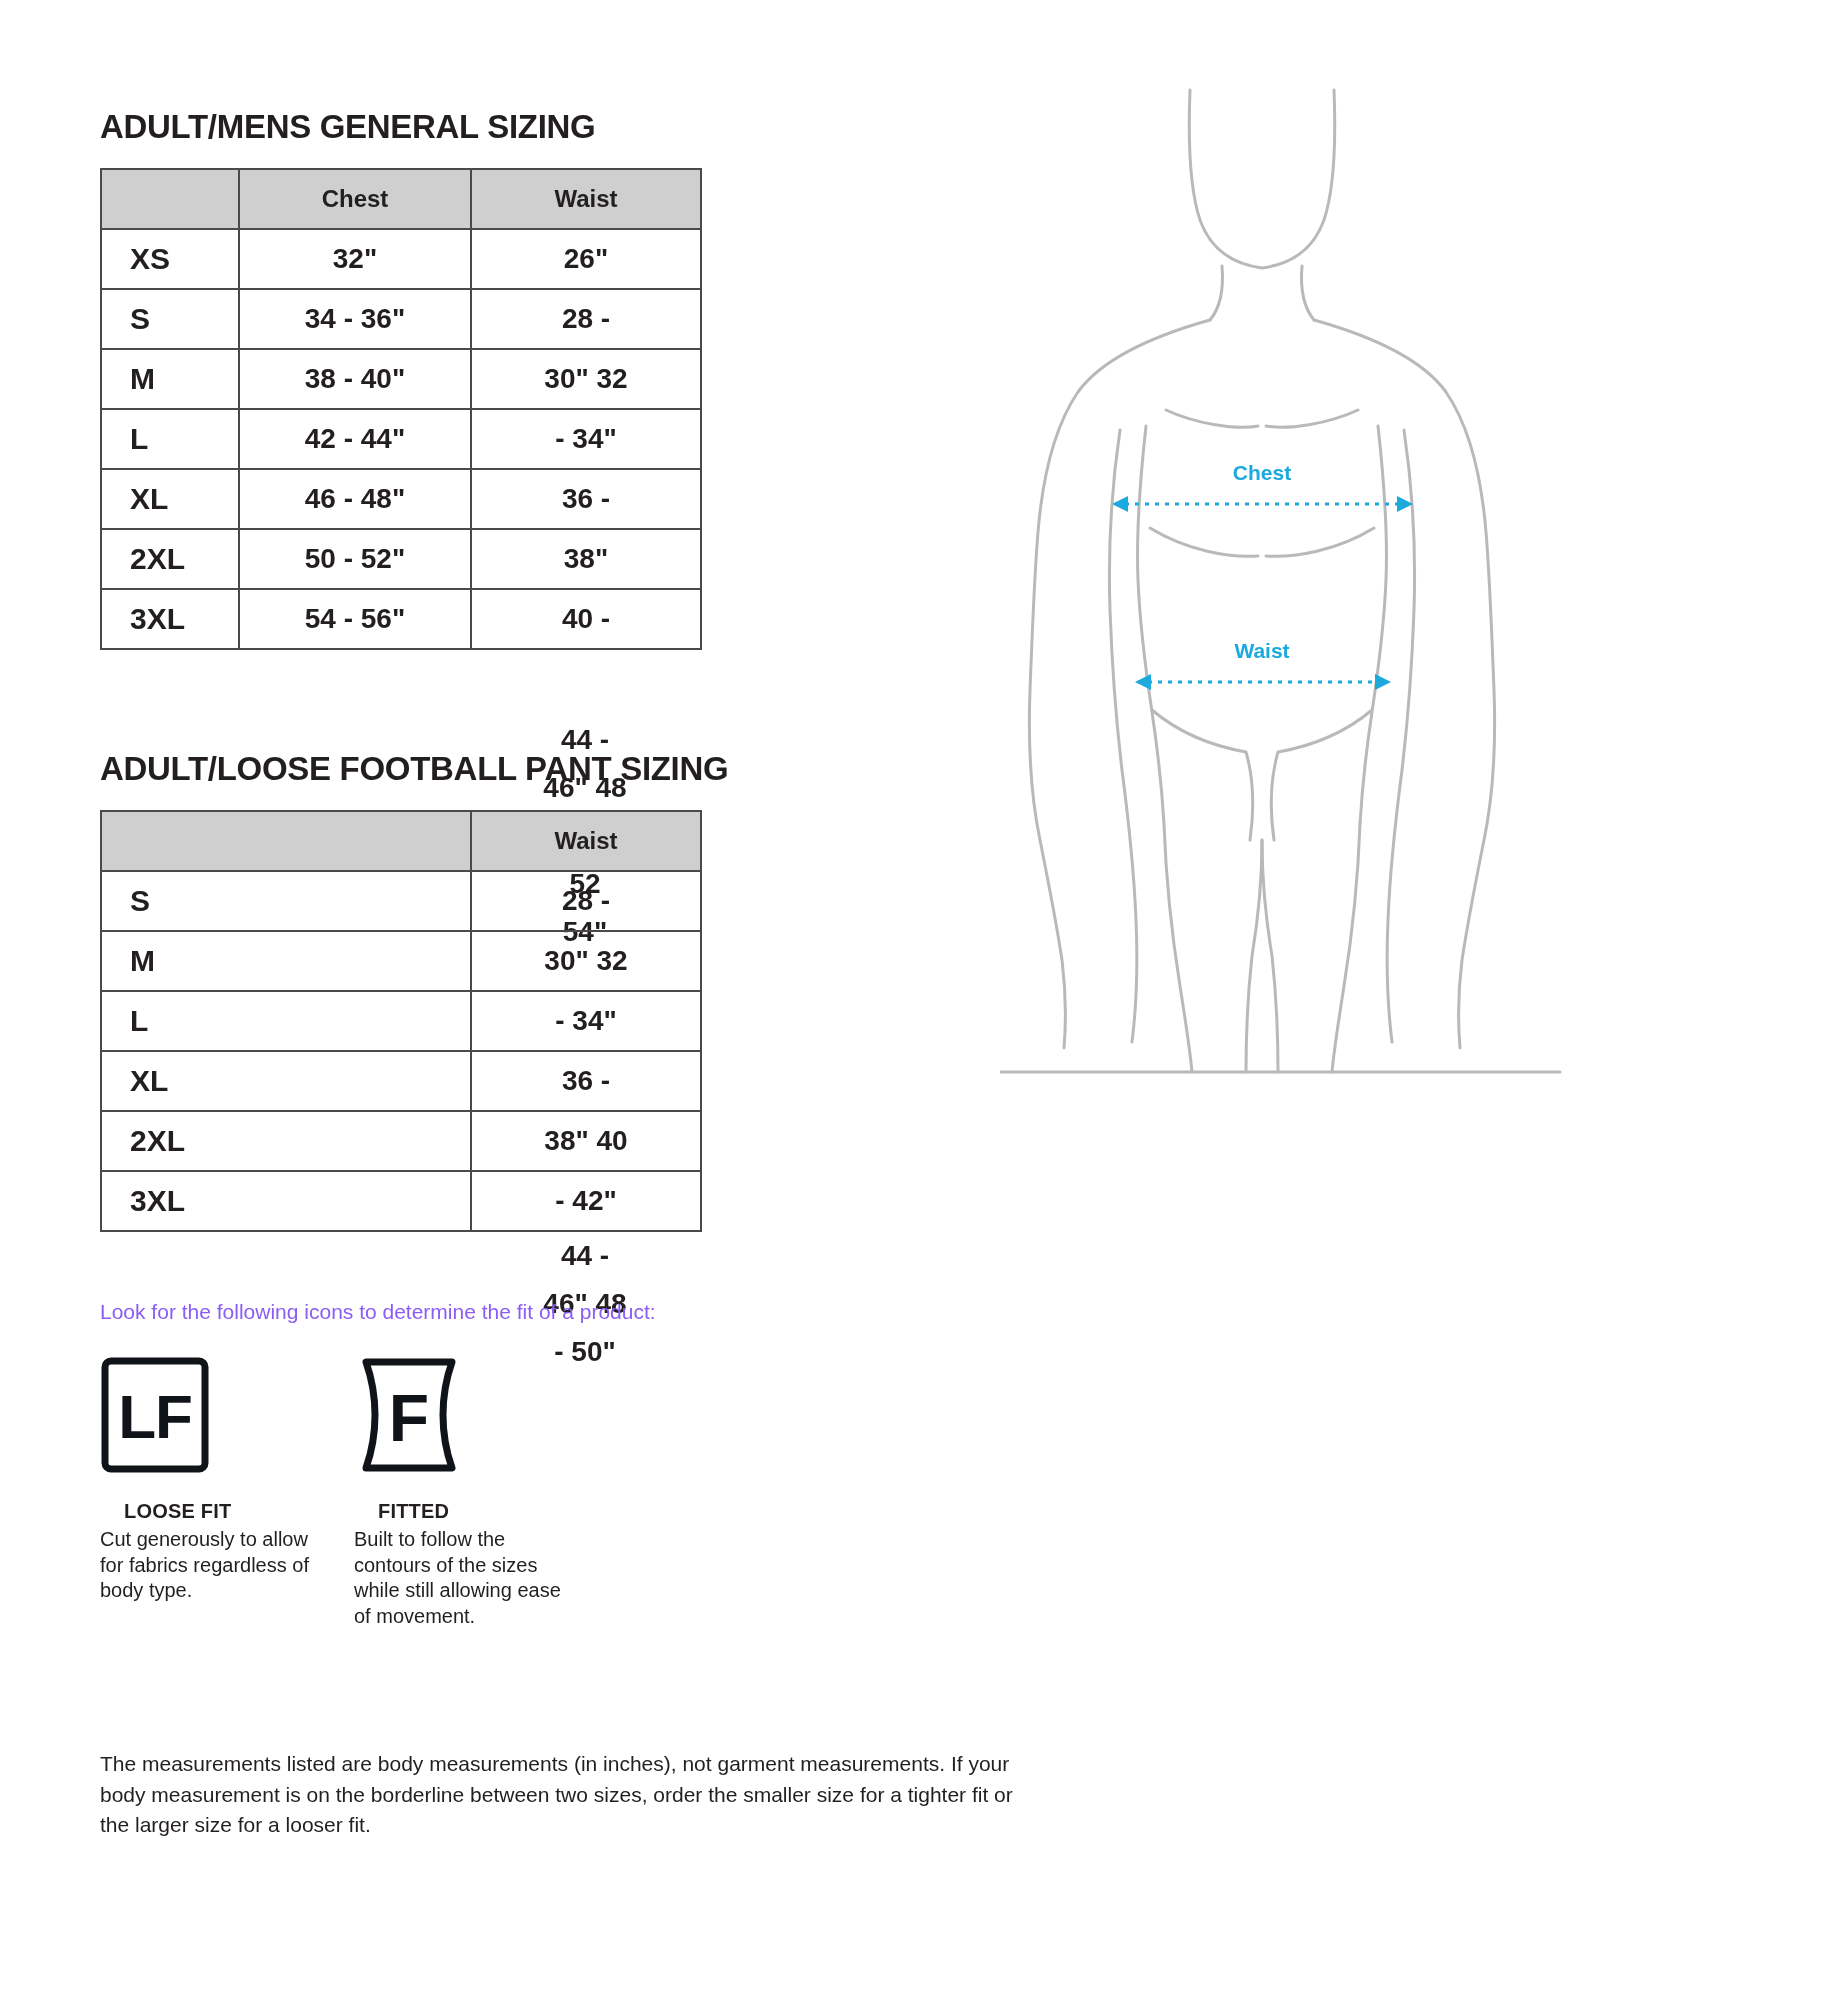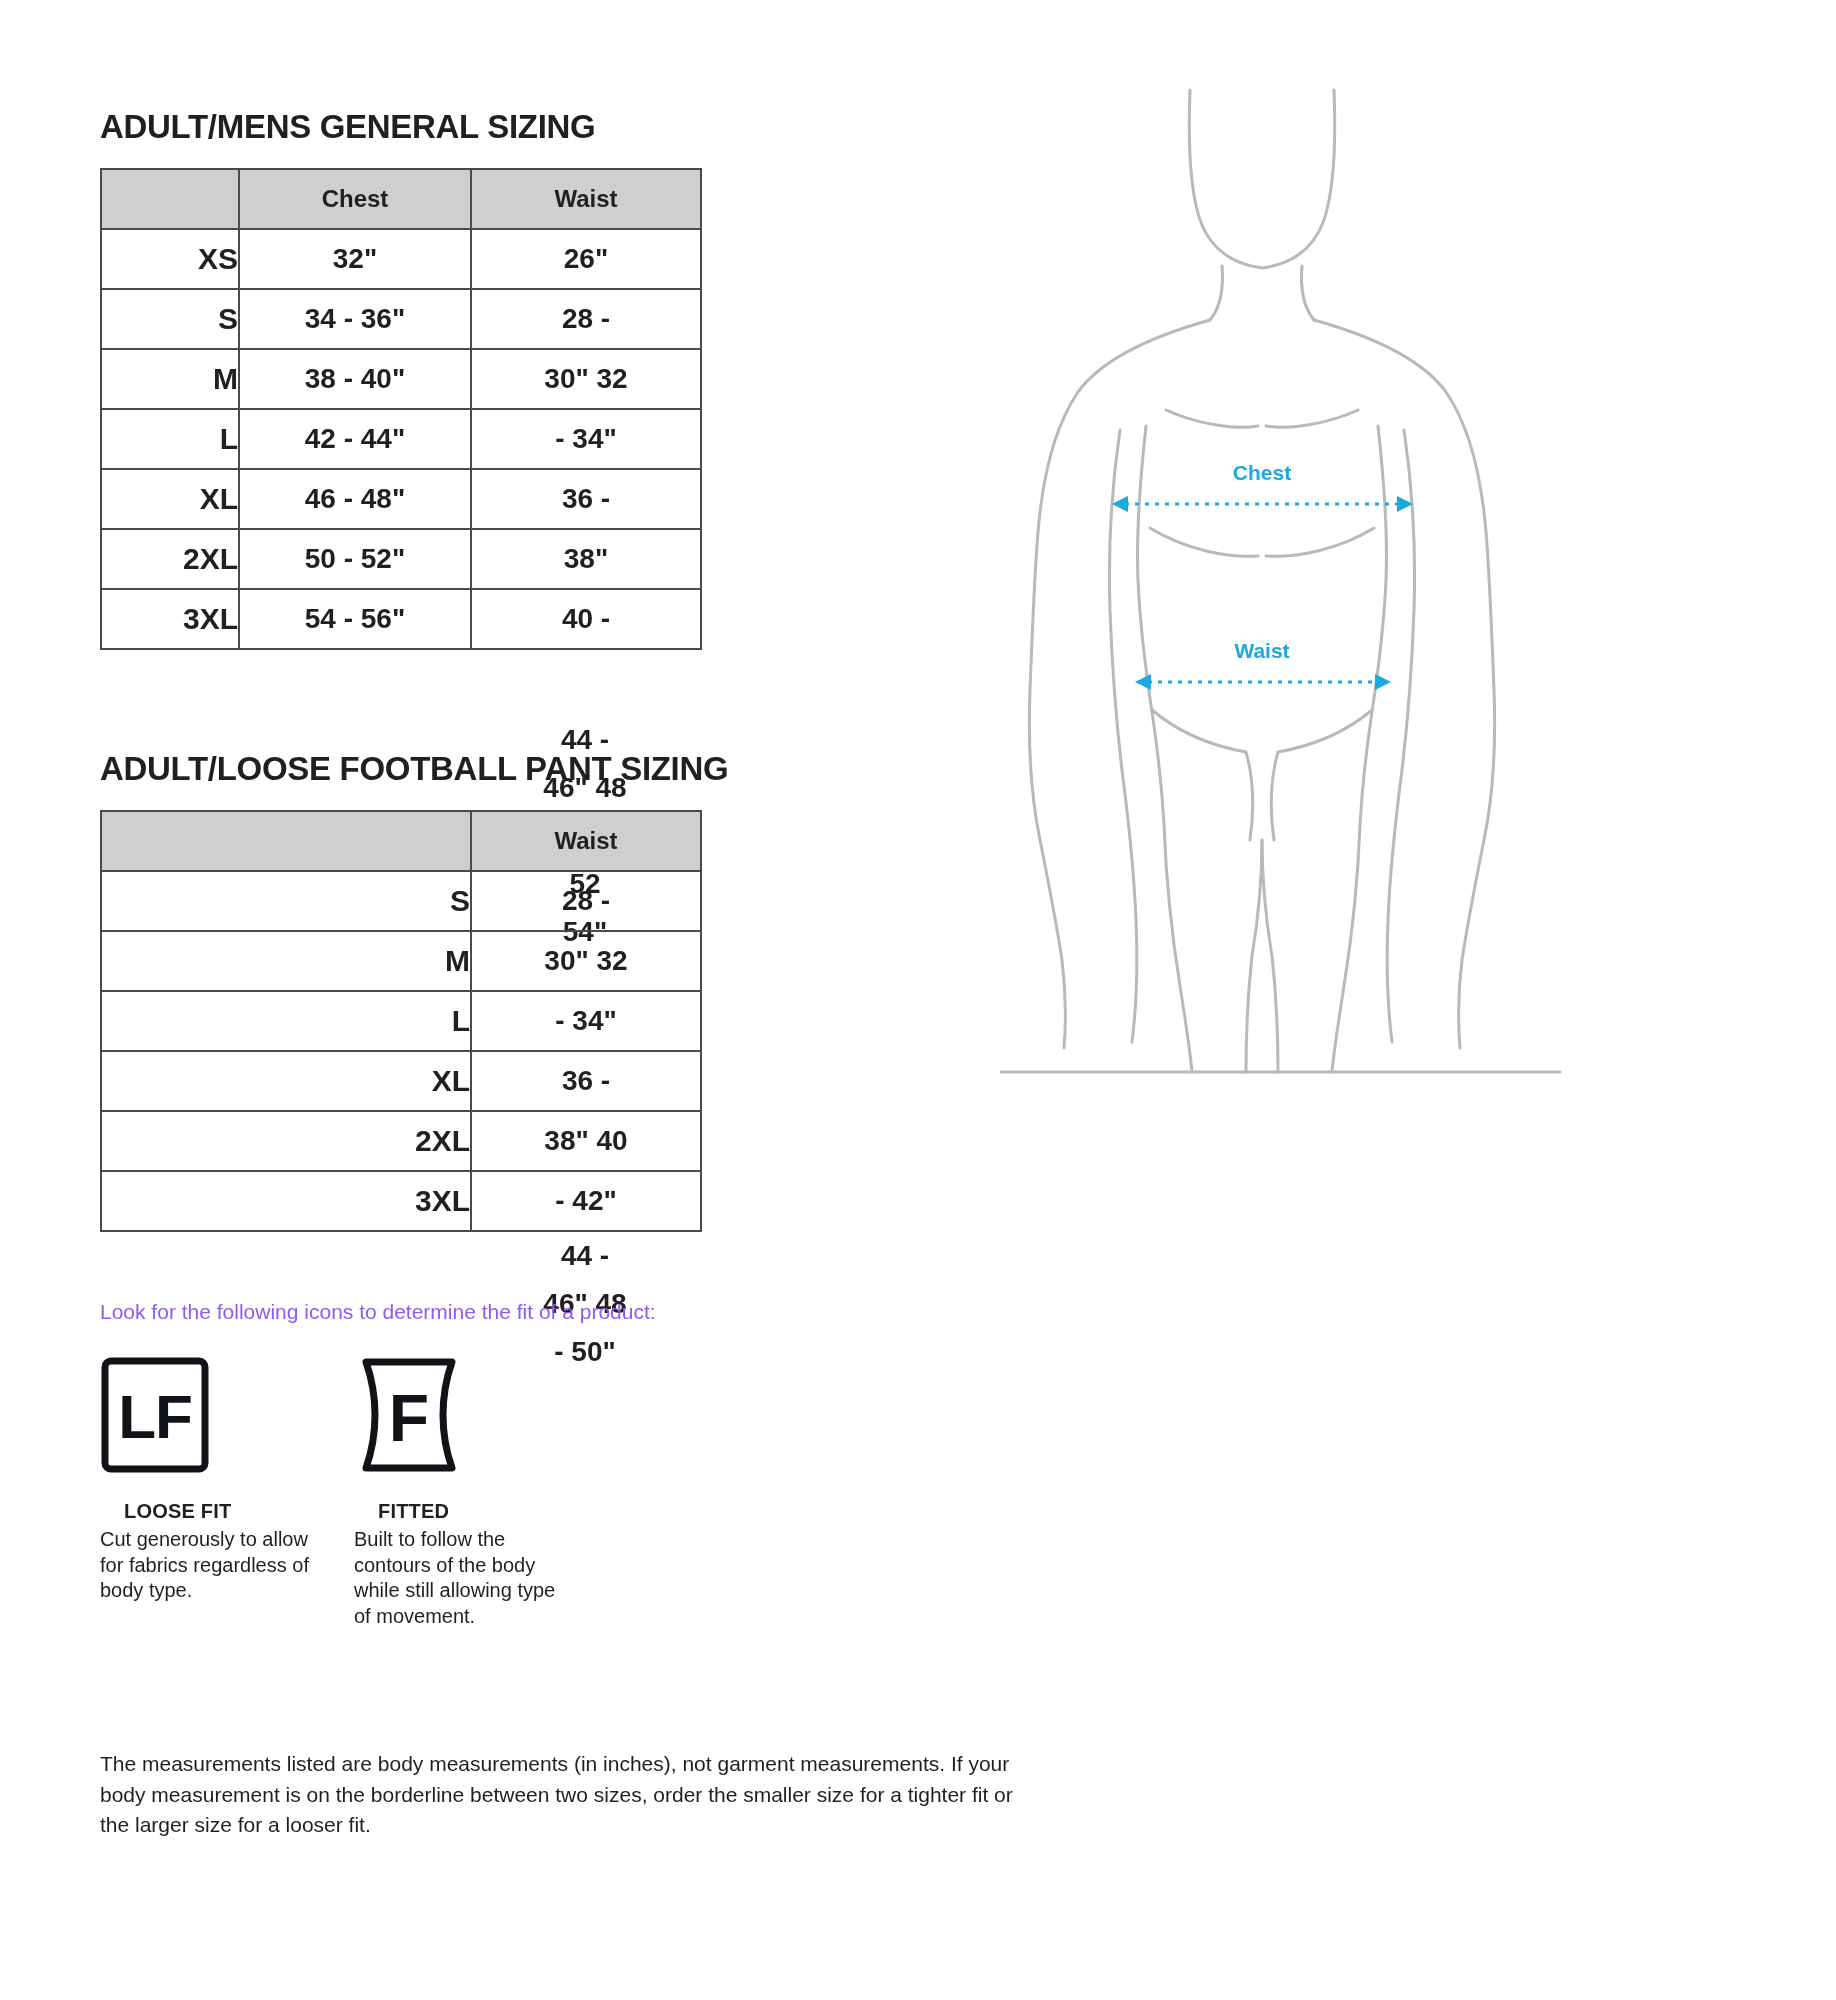--- a/index.html
+++ b/index.html
@@ -31,22 +31,22 @@
     vertical-align: middle;
     overflow: visible;
     white-space: nowrap;
   }
   th.hdr {
     background: #cfcfcf;
     font-size: 24px; font-weight: bold; text-align: center;
     height: 62px;
   }
   td.sizecell {
-    font-size: 30px; font-weight: bold; text-align: right;
-    padding-left: 18px;
+    font-size: 30px; font-weight: bold; text-align: left;
+    padding-left: 28px;
   }
   td.valcell {
     font-size: 28px; font-weight: bold; text-align: center;
     position: relative;
   }
 
   
   #table1 { width: 600px; margin-top: 22px; }
   #table1 col.c1 { width: 138px; }
   #table1 col.c2 { width: 232px; }
@@ -228,21 +228,21 @@
       </div>
 
       <div class="fit-item">
         <div class="fit-icon-wrap">
           <svg width="110" height="118" viewBox="0 0 110 118">
             <path d="M12 6 H98 C86 40 86 78 98 112 H12 C24 78 24 40 12 6 Z" fill="#ffffff" stroke="#101418" stroke-width="7" stroke-linejoin="round"></path>
             <text x="55" y="85" text-anchor="middle" font-family="'Liberation Sans', sans-serif" font-size="66" font-weight="bold" fill="#101418">F</text>
           </svg>
         </div>
         <div class="fit-name">FITTED</div>
-        <div class="fit-desc">Built to follow the contours of the body while still allowing type of movement.</div>
+        <div class="fit-desc">Built to follow the contours of the sizes while still allowing ease of movement.</div>
       </div>
 
     </div>
 
     <div class="footer-note" style="position:relative; top:420px; width:940px;">The measurements listed are body measurements (in inches), not garment measurements. If your body measurement is on the borderline between two sizes, order the smaller size for a tighter fit or the larger size for a looser fit.</div>
   </div>
 
   <div class="body-diagram">
     <svg width="700" height="1000" viewBox="0 0 700 1000">
       <g fill="none" stroke="#b9b9b9" stroke-width="3" stroke-linejoin="round" stroke-linecap="round">

